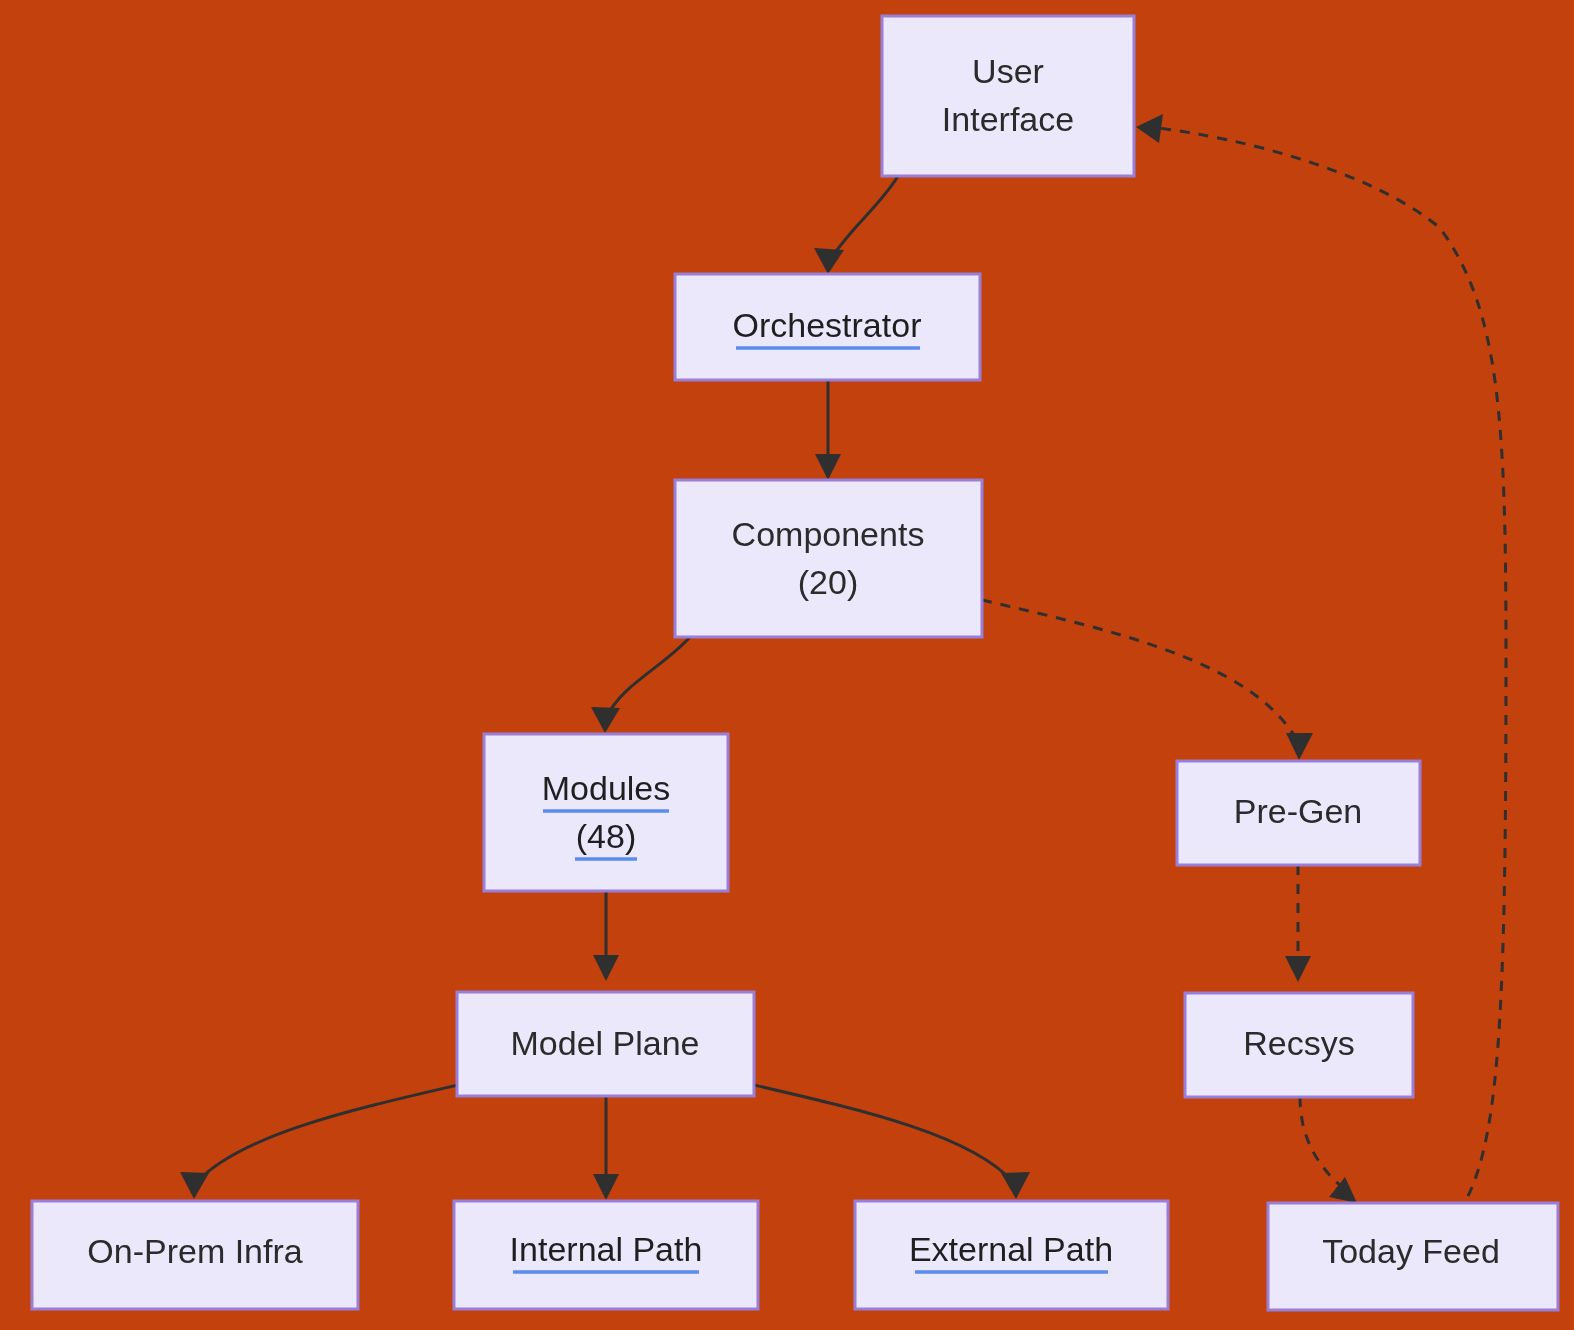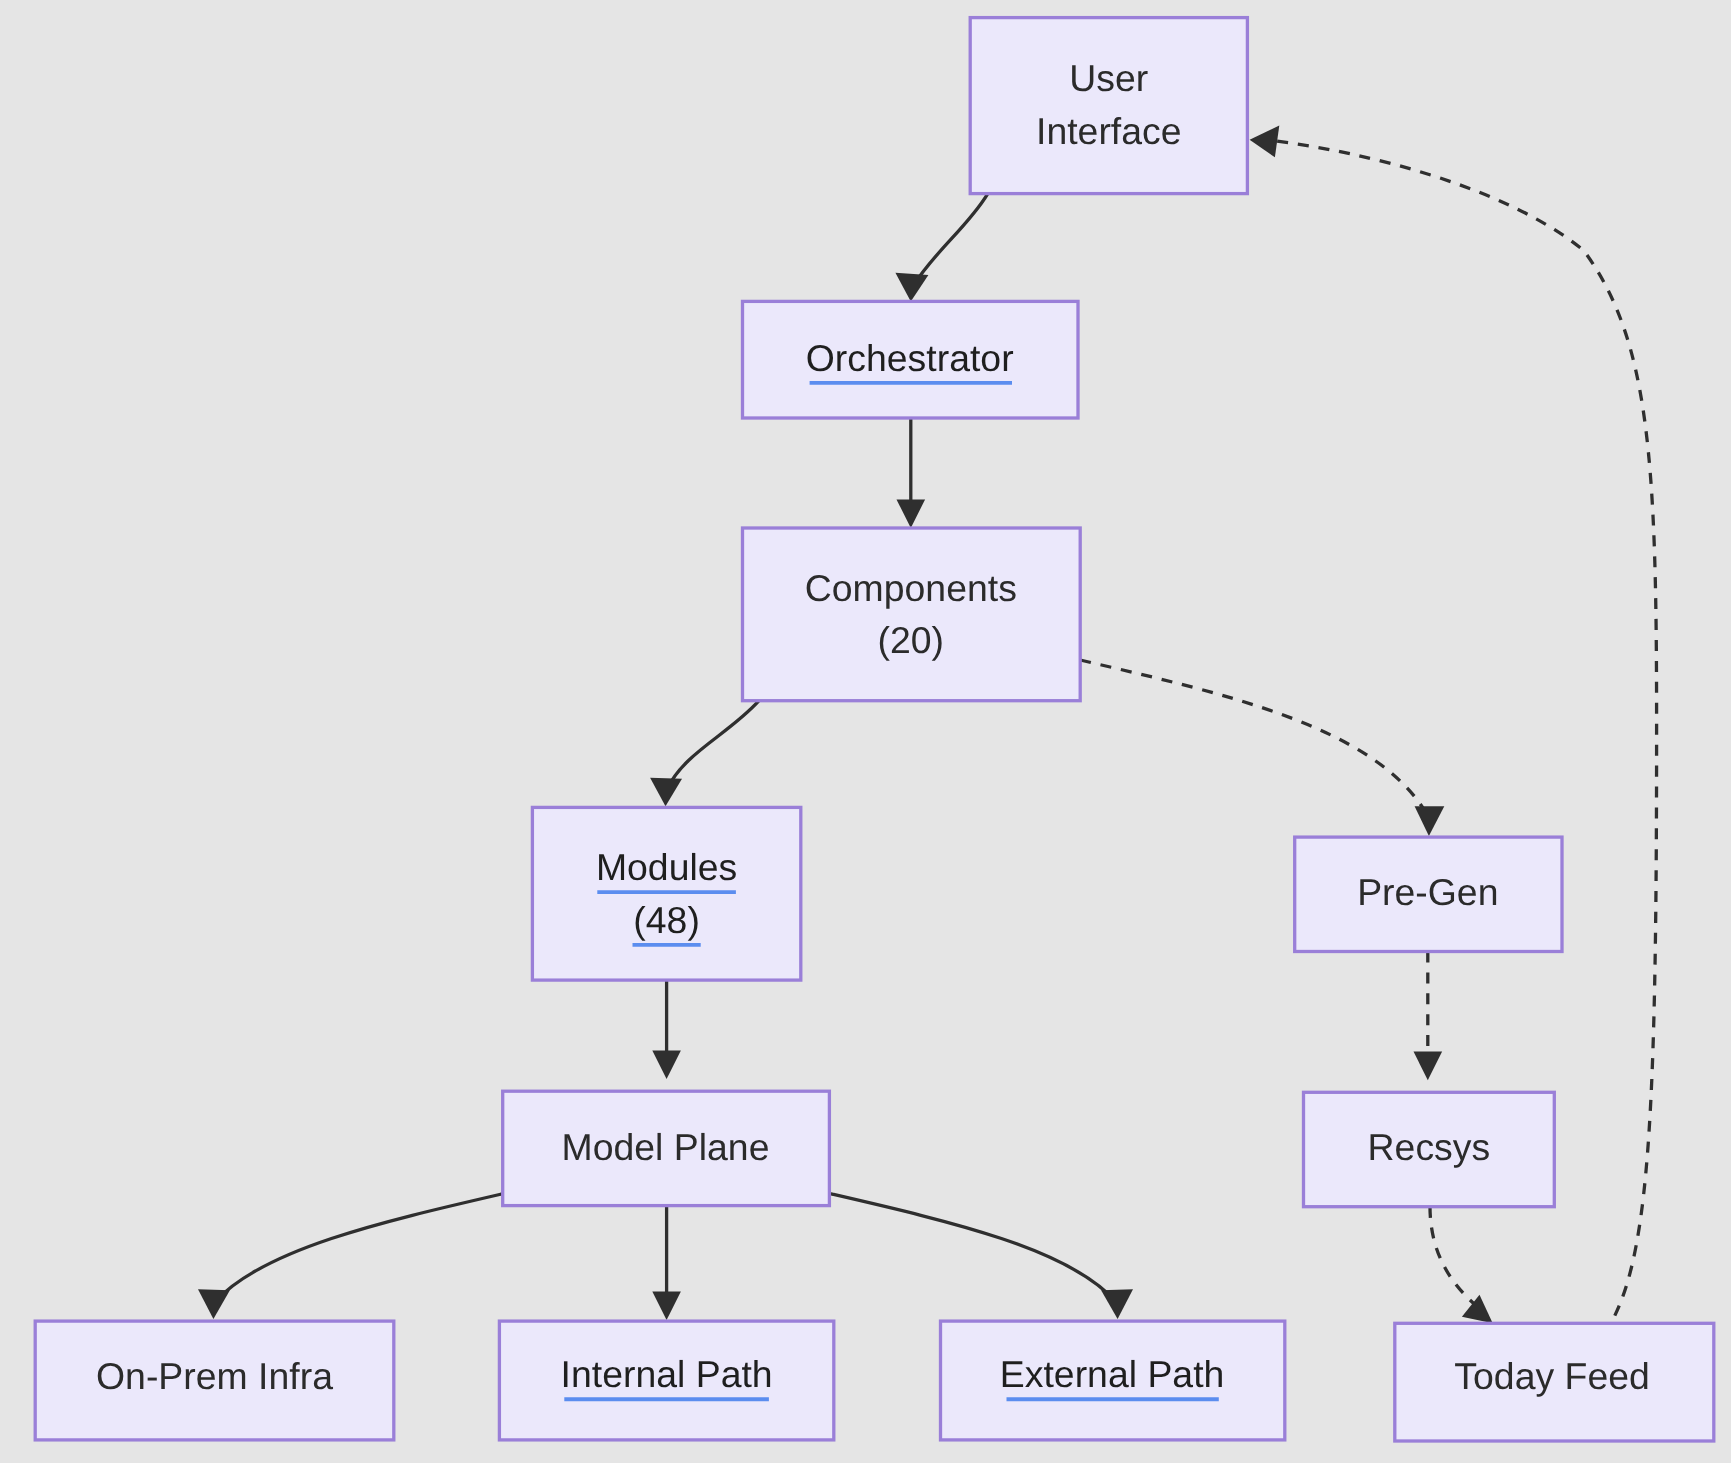--- a/index.html
+++ b/index.html
@@ -7,21 +7,21 @@
     padding: 0;
     background: #ffffff;
   }
   body {
     font-family: "Liberation Sans", sans-serif;
   }
   #diagram-root {
     position: relative;
     width: 1574px;
     height: 1330px;
-    background: #e5e5e5;
+    background: #c2410c;
     overflow: hidden;
   }
   svg.flow {
     position: absolute;
     top: 0;
     left: 0;
     width: 1574px;
     height: 1330px;
   }
   .node-rect {

